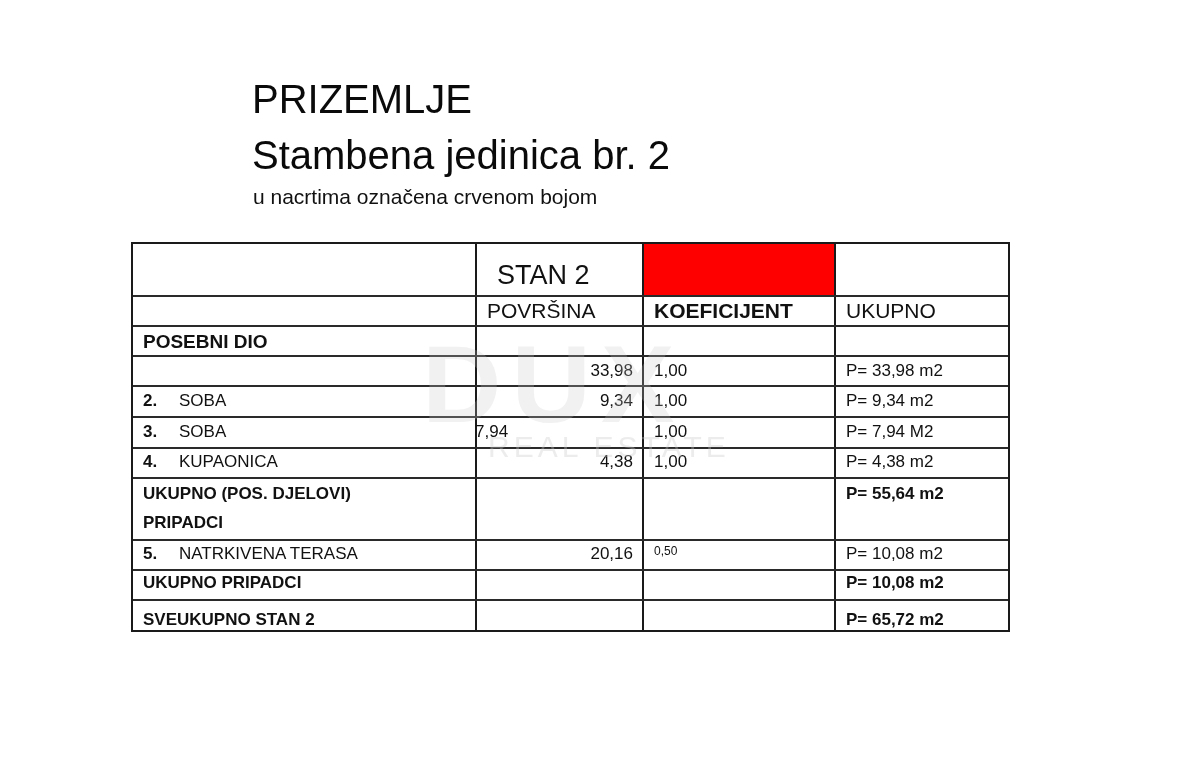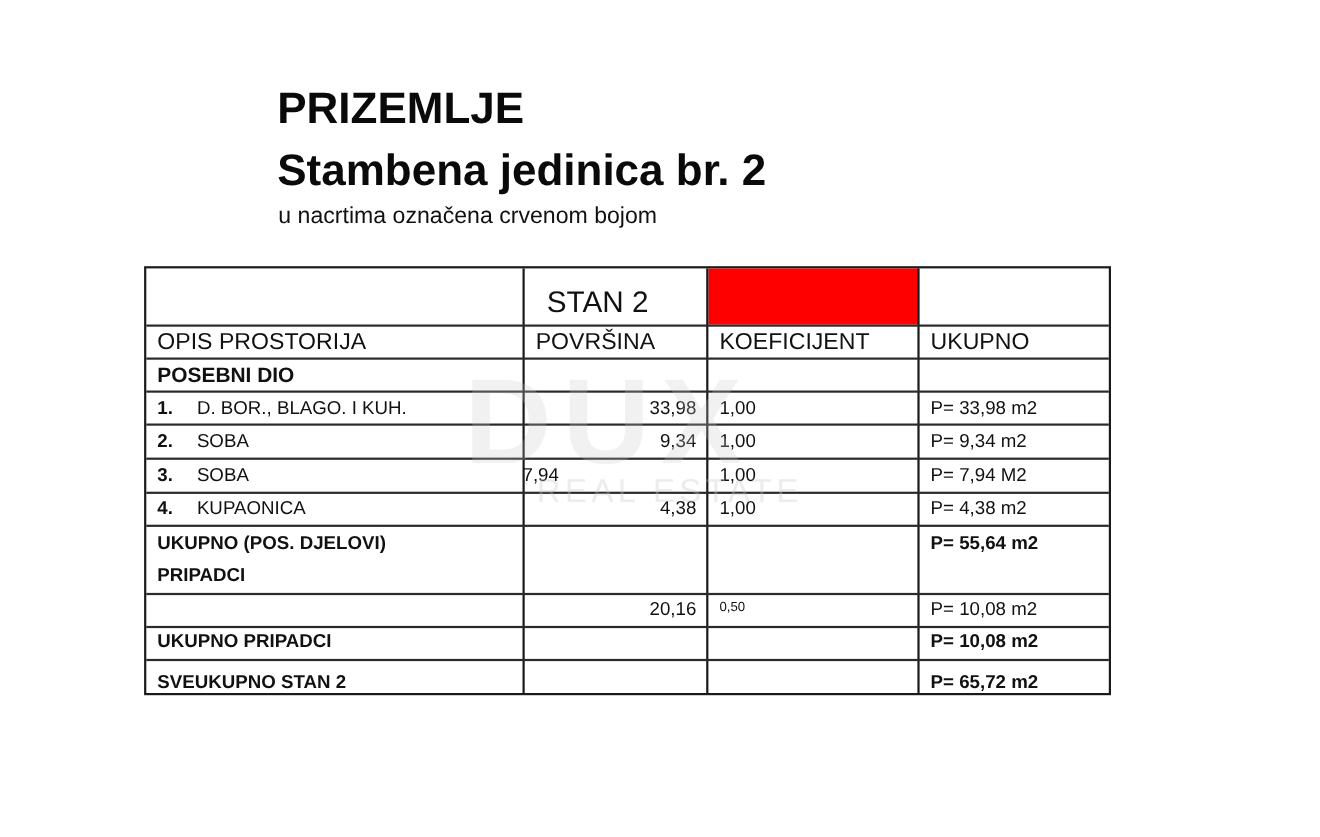--- a/index.html
+++ b/index.html
@@ -1,17 +1,17 @@
 <!DOCTYPE html>
 <html><head>
 <meta charset="utf-8">
 <style>
   html, body { margin:0; padding:0; background:#ffffff; }
   body { width:1200px; height:761px; position:relative; overflow:hidden; font-family:"Liberation Sans", sans-serif; color:#111; }
-  .title { position:absolute; left:252px; font-weight:bold; color:#0a0a0a; white-space:nowrap; }
+  .title { position:absolute; left:252px; font-weight:normal; color:#0a0a0a; white-space:nowrap; }
   .t1 { top:76px; font-size:40px; line-height:46px; }
   .t2 { top:132px; font-size:40px; line-height:46px; }
   .sub { position:absolute; left:253px; top:184px; font-size:21px; line-height:26px; color:#111; white-space:nowrap; }
 
   .tbl { position:absolute; left:131px; top:242px; width:879px; height:390px; border:2px solid #1a1a1a; box-sizing:border-box; }
   .vline { position:absolute; top:0; bottom:0; width:0; border-left:2px solid #1a1a1a; }
   .hline { position:absolute; height:0; border-top:2px solid #2a2a2a; }
   .cell { position:absolute; white-space:nowrap; box-sizing:border-box; }
   .red { position:absolute; left:511px; top:0; width:191px; height:51px; background:#ff0000; }
   .num { font-weight:bold; display:inline-block; width:36px; }
@@ -39,28 +39,26 @@
   <div class="hline" style="left:0;right:0;top:141px"></div>
   <div class="hline" style="left:0;right:0;top:172px"></div>
   <div class="hline" style="left:0;right:0;top:203px"></div>
   <div class="hline" style="left:0;right:0;top:233px"></div>
   <div class="hline" style="left:0;right:0;top:295px"></div>
   <div class="hline" style="left:0;right:0;top:325px"></div>
   <div class="hline" style="left:0;right:0;top:355px"></div>
 
   <div class="cell" style="left:354px;top:16px;font-size:27px;margin-left:10px;">STAN 2</div>
 
-  <div class="cell" style="left:10px;top:55px;font-size:21px;">OPIS PROSTORIJA</div>
   <div class="cell" style="left:354px;top:55px;font-size:21px;">POVRŠINA</div>
-  <div class="cell" style="left:521px;top:55px;font-size:21px;">KOEFICIJENT</div>
+  <div class="cell" style="left:521px;top:55px;font-size:21px;font-weight:bold;">KOEFICIJENT</div>
   <div class="cell" style="left:713px;top:55px;font-size:21px;">UKUPNO</div>
 
   <div class="cell b" style="left:10px;top:87px;font-size:19px;">POSEBNI DIO</div>
 
-  <div class="cell" style="left:10px;top:117px;font-size:17px;"><span class="num">1.</span><span>D. BOR., BLAGO. I KUH.</span></div>
   <div class="cell" style="left:342px;width:158px;text-align:right;top:117px;font-size:17px;">33,98</div>
   <div class="cell" style="left:521px;top:117px;font-size:17px;">1,00</div>
   <div class="cell" style="left:713px;top:117px;font-size:17px;">P= 33,98 m2</div>
 
   <div class="cell" style="left:10px;top:147px;font-size:17px;"><span class="num">2.</span><span>SOBA</span></div>
   <div class="cell" style="left:342px;width:158px;text-align:right;top:147px;font-size:17px;">9,34</div>
   <div class="cell" style="left:521px;top:147px;font-size:17px;">1,00</div>
   <div class="cell" style="left:713px;top:147px;font-size:17px;">P= 9,34 m2</div>
 
   <div class="cell" style="left:10px;top:178px;font-size:17px;"><span class="num">3.</span><span>SOBA</span></div>
@@ -70,20 +68,21 @@
 
   <div class="cell" style="left:10px;top:208px;font-size:17px;"><span class="num">4.</span><span>KUPAONICA</span></div>
   <div class="cell" style="left:342px;width:158px;text-align:right;top:208px;font-size:17px;">4,38</div>
   <div class="cell" style="left:521px;top:208px;font-size:17px;">1,00</div>
   <div class="cell" style="left:713px;top:208px;font-size:17px;">P= 4,38 m2</div>
 
   <div class="cell b" style="left:10px;top:240px;font-size:17px;">UKUPNO (POS. DJELOVI)</div>
   <div class="cell b" style="left:713px;top:240px;font-size:17px;">P= 55,64 m2</div>
   <div class="cell b" style="left:10px;top:269px;font-size:17px;">PRIPADCI</div>
 
+  <div class="cell" style="left:10px;top:300px;font-size:17px;"><span class="num">5.</span><span>NATRKIVENA TERASA</span></div>
   <div class="cell" style="left:342px;width:158px;text-align:right;top:300px;font-size:17px;">20,16</div>
   <div class="cell" style="left:521px;top:300px;font-size:12px;">0,50</div>
   <div class="cell" style="left:713px;top:300px;font-size:17px;">P= 10,08 m2</div>
 
   <div class="cell b" style="left:10px;top:329px;font-size:17px;">UKUPNO PRIPADCI</div>
   <div class="cell b" style="left:713px;top:329px;font-size:17px;">P= 10,08 m2</div>
 
   <div class="cell b" style="left:10px;top:366px;font-size:17px;">SVEUKUPNO STAN 2</div>
   <div class="cell b" style="left:713px;top:366px;font-size:17px;">P= 65,72 m2</div>
 </div>

